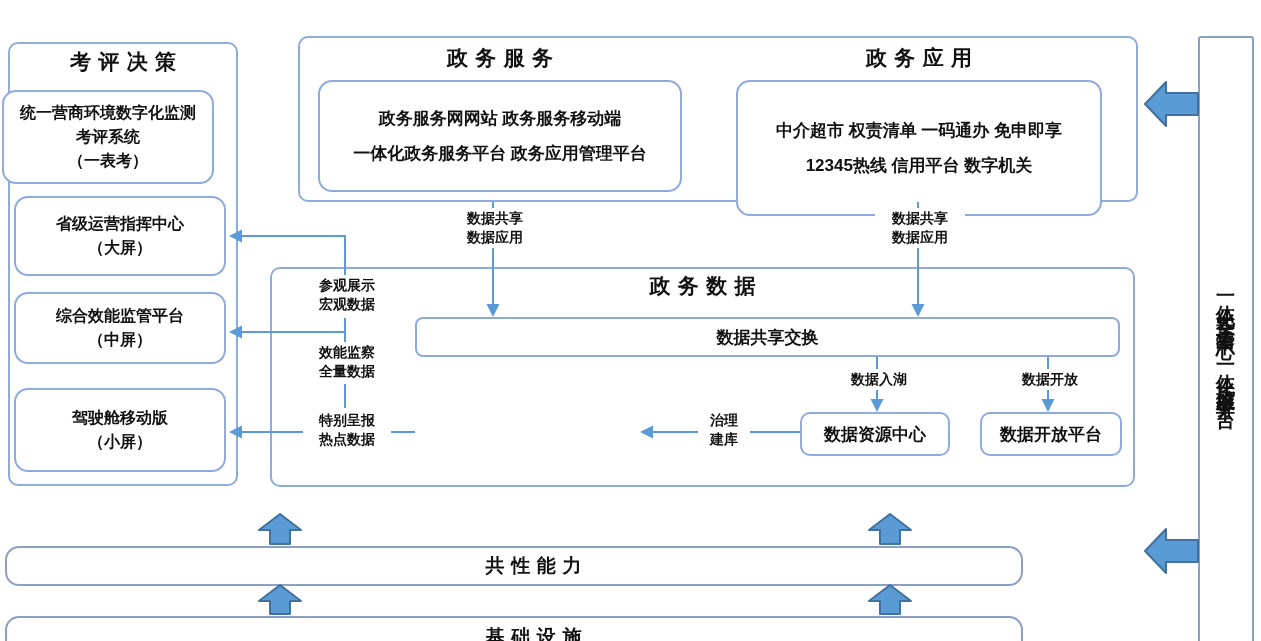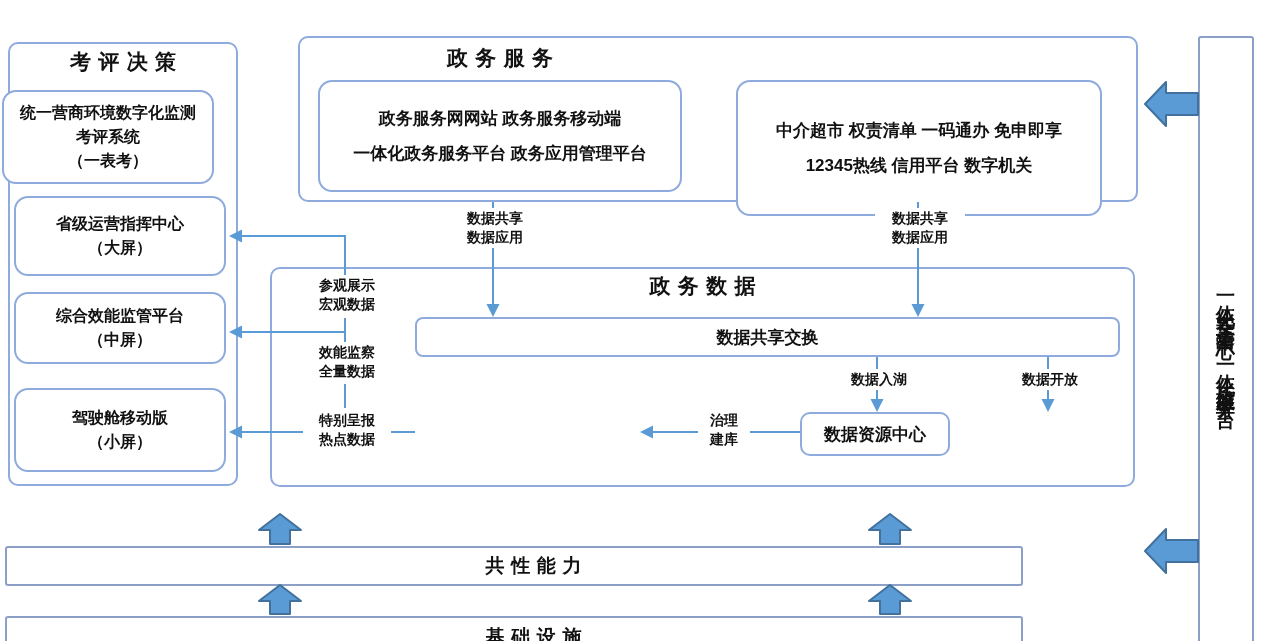--- a/index.html
+++ b/index.html
@@ -10,21 +10,21 @@
   .panel{position:absolute;box-sizing:border-box;border:2px solid #8FAADC;border-radius:10px;background:#fff;}
   .node{position:absolute;box-sizing:border-box;border:2px solid #8FAADC;border-radius:14px;background:#fff;
         display:flex;flex-direction:column;align-items:center;justify-content:center;text-align:center;z-index:3;}
   .node .ln{line-height:24px;font-size:16px;}
   .bignode .ln{line-height:35px;font-size:17px;white-space:nowrap;}
   .smallnode{border-radius:10px;font-size:17px;z-index:3;}
   .bar{position:absolute;box-sizing:border-box;border:2px solid #8FAADC;background:#fff;display:flex;
        align-items:center;justify-content:center;z-index:3;text-align:right;}
   .title{position:absolute;text-align:center;font-size:21px;letter-spacing:0.35em;text-indent:0.35em;z-index:4;}
   .flowlabel{position:absolute;background:#fff;text-align:center;font-size:14px;line-height:19px;z-index:5;padding:1px 2px;}
-  .layerbar{border-radius:3px;border-color:#8C9FC6;font-size:19px;letter-spacing:0.35em;text-indent:0.35em;padding-left:39px;}
+  .layerbar{border-radius:14px;border-color:#8C9FC6;font-size:19px;letter-spacing:0.35em;text-indent:0.35em;padding-left:39px;}
   .rail{position:absolute;box-sizing:border-box;border:2px solid #8C9FC6;border-radius:3px;background:#fff;
         display:flex;align-items:center;justify-content:center;z-index:3;}
   .rail .vtext{writing-mode:vertical-lr;text-orientation:upright;font-size:19px;letter-spacing:5px;line-height:1;}
   svg.lines{position:absolute;left:0;top:0;z-index:4;pointer-events:none;}
 </style>
 </head>
 <body>
 
 <div class="canvas">
 
@@ -44,36 +44,38 @@
     <div class="ln">综合效能监管平台</div>
     <div class="ln">（中屏）</div>
   </div>
   <div class="node" style="left:14px;top:364px;width:212px;height:84px">
     <div class="ln">驾驶舱移动版</div>
     <div class="ln">（小屏）</div>
   </div>
 
   <div class="panel" style="left:298px;top:12px;width:840px;height:166px"></div>
   <div class="title" style="left:318px;top:20px;width:364px">政务服务</div>
+  <div class="title" style="left:736px;top:20px;width:366px">政务应用</div>
 
   <div class="node bignode" style="left:318px;top:56px;width:364px;height:112px">
     <div class="ln">政务服务网网站 政务服务移动端</div>
     <div class="ln">一体化政务服务平台 政务应用管理平台</div>
   </div>
   <div class="node bignode" style="left:736px;top:56px;width:366px;height:136px">
     <div class="ln">中介超市 权责清单 一码通办 免申即享</div>
     <div class="ln">12345热线 信用平台 数字机关</div>
   </div>
 
   <div class="panel" style="left:270px;top:243px;width:865px;height:220px"></div>
   <div class="title" style="left:270px;top:248px;width:865px">政务数据</div>
 
   <div class="bar" style="left:415px;top:293px;width:705px;height:40px;border-radius:8px;font-size:17px">数据共享交换</div>
 
   <div class="node smallnode" style="left:800px;top:388px;width:150px;height:44px">数据资源中心</div>
+  <div class="node smallnode" style="left:980px;top:388px;width:142px;height:44px">数据开放平台</div>
 
   <div class="bar layerbar" style="left:5px;top:522px;width:1018px;height:40px">共性能力</div>
   <div class="bar layerbar" style="left:5px;top:592px;width:1018px;height:42px">基础设施</div>
 
   <div class="rail" style="left:1198px;top:12px;width:56px;height:612px">
     <div class="vtext">一体化安全运营中心＋一体化运维服务平台</div>
   </div>
 
   <svg class="lines" width="1261" height="641" viewBox="0 0 1261 641">
     <g stroke="#5B9BD5" stroke-width="2" fill="none">

